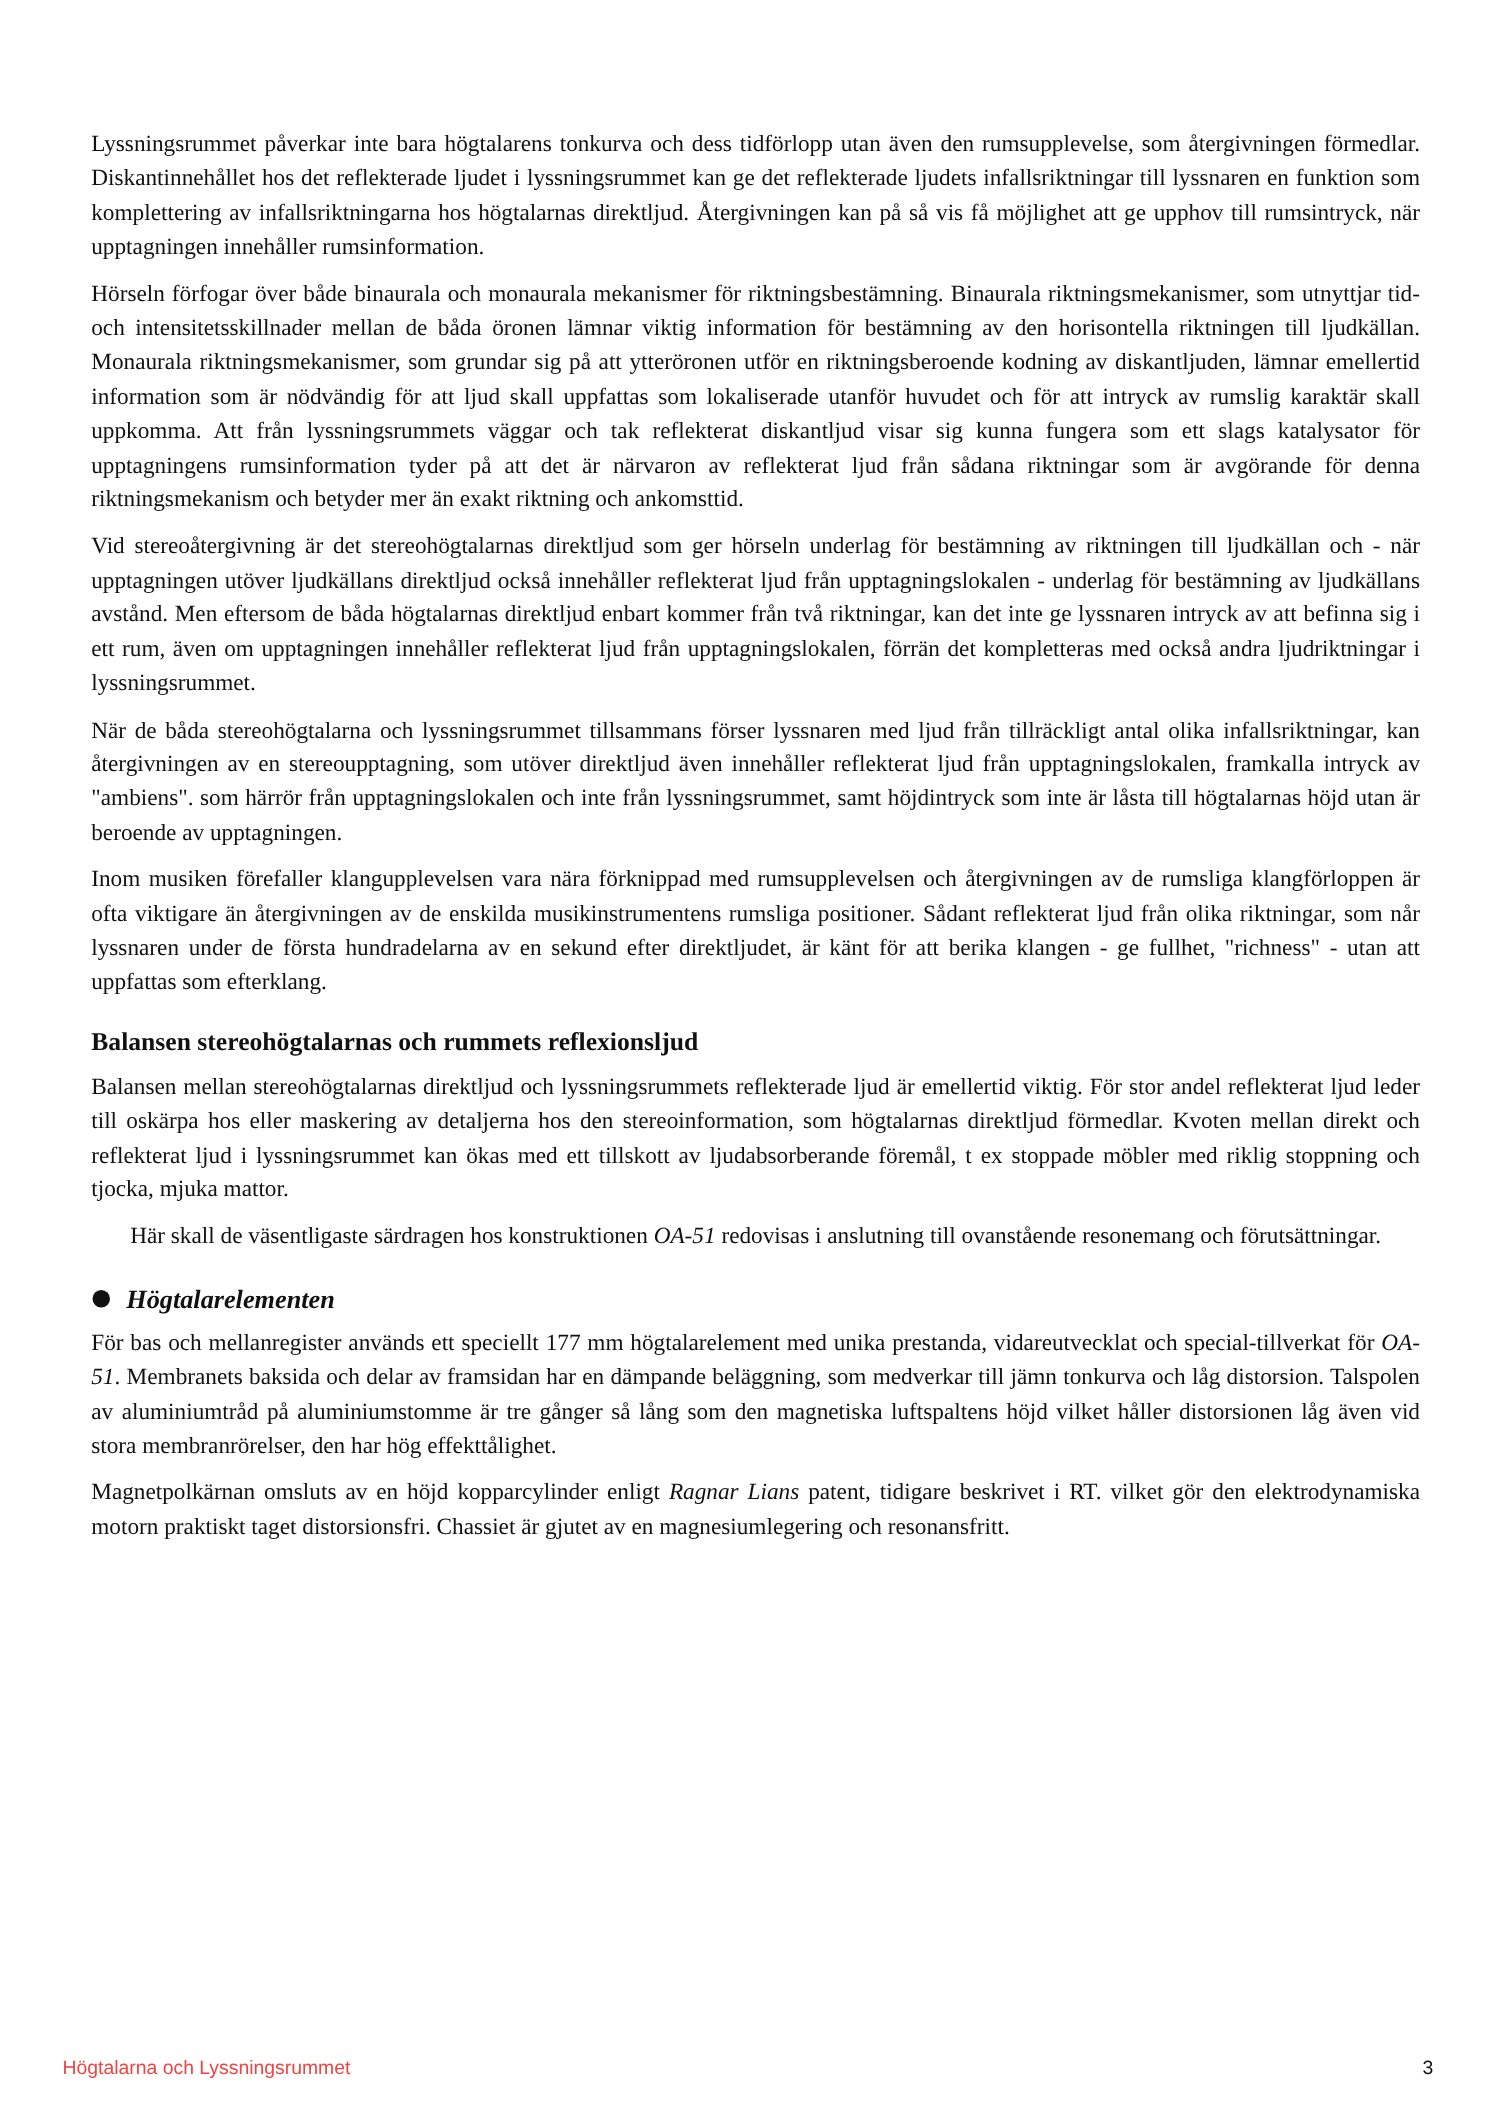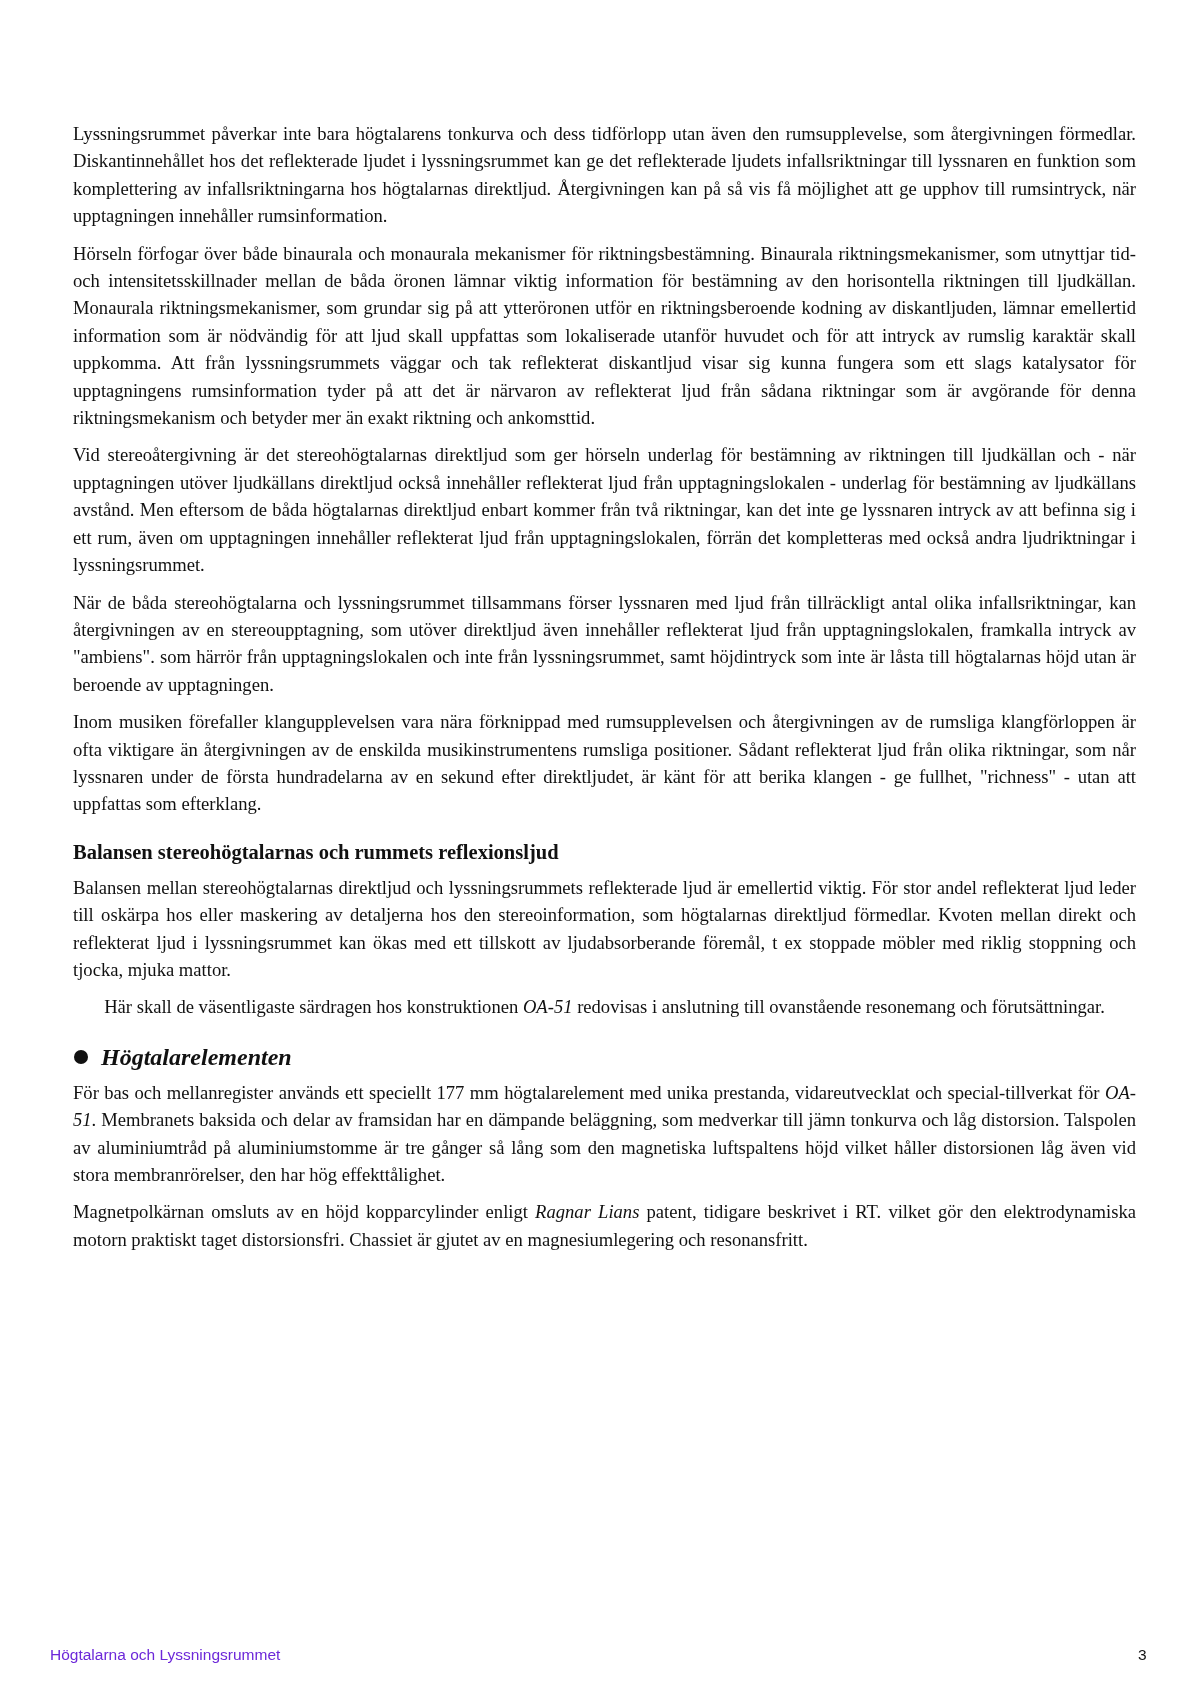--- a/index.html
+++ b/index.html
@@ -11,40 +11,40 @@
       width: 1200px;
       height: 1698px;
       position: relative;
       overflow: hidden;
       color: #111111;
       font-family: "Liberation Serif", "DejaVu Serif", serif;
     }
     .page {
       position: absolute;
       left: 73px;
-      top: 120px;
+      top: 102px;
       width: 1063px;
     }
     p.body {
       margin: 0 0 10px 0;
       font-size: 18.6px;
       line-height: 27.4px;
       text-align: justify;
     }
     p.body.left {
       text-align: center;
     }
     h2.section {
       font-size: 20.5px;
       font-weight: bold;
       margin: 21px 0 8px 0;
       line-height: 27px;
     }
     h3.sub {
-      font-size: 24px;
+      font-size: 21px;
       font-weight: bold;
       font-style: italic;
       margin: 22px 0 8px 0;
       line-height: 28px;
       display: flex;
       align-items: center;
     }
     .bullet {
       display: inline-block;
       width: 14px;
@@ -54,21 +54,21 @@
       margin-right: 13px;
       margin-left: 1px;
     }
     em { font-style: italic; }
     .footer-left {
       position: absolute;
       left: 50px;
       top: 1646px;
       font-family: "Liberation Sans", "DejaVu Sans", sans-serif;
       font-size: 15.5px;
-      color: #6d28d9;
+      color: #ef4444;
     }
     .footer-right {
       position: absolute;
       left: 1138px;
       top: 1646px;
       font-family: "Liberation Sans", "DejaVu Sans", sans-serif;
       font-size: 15.5px;
       color: #111111;
     }
   </style>

